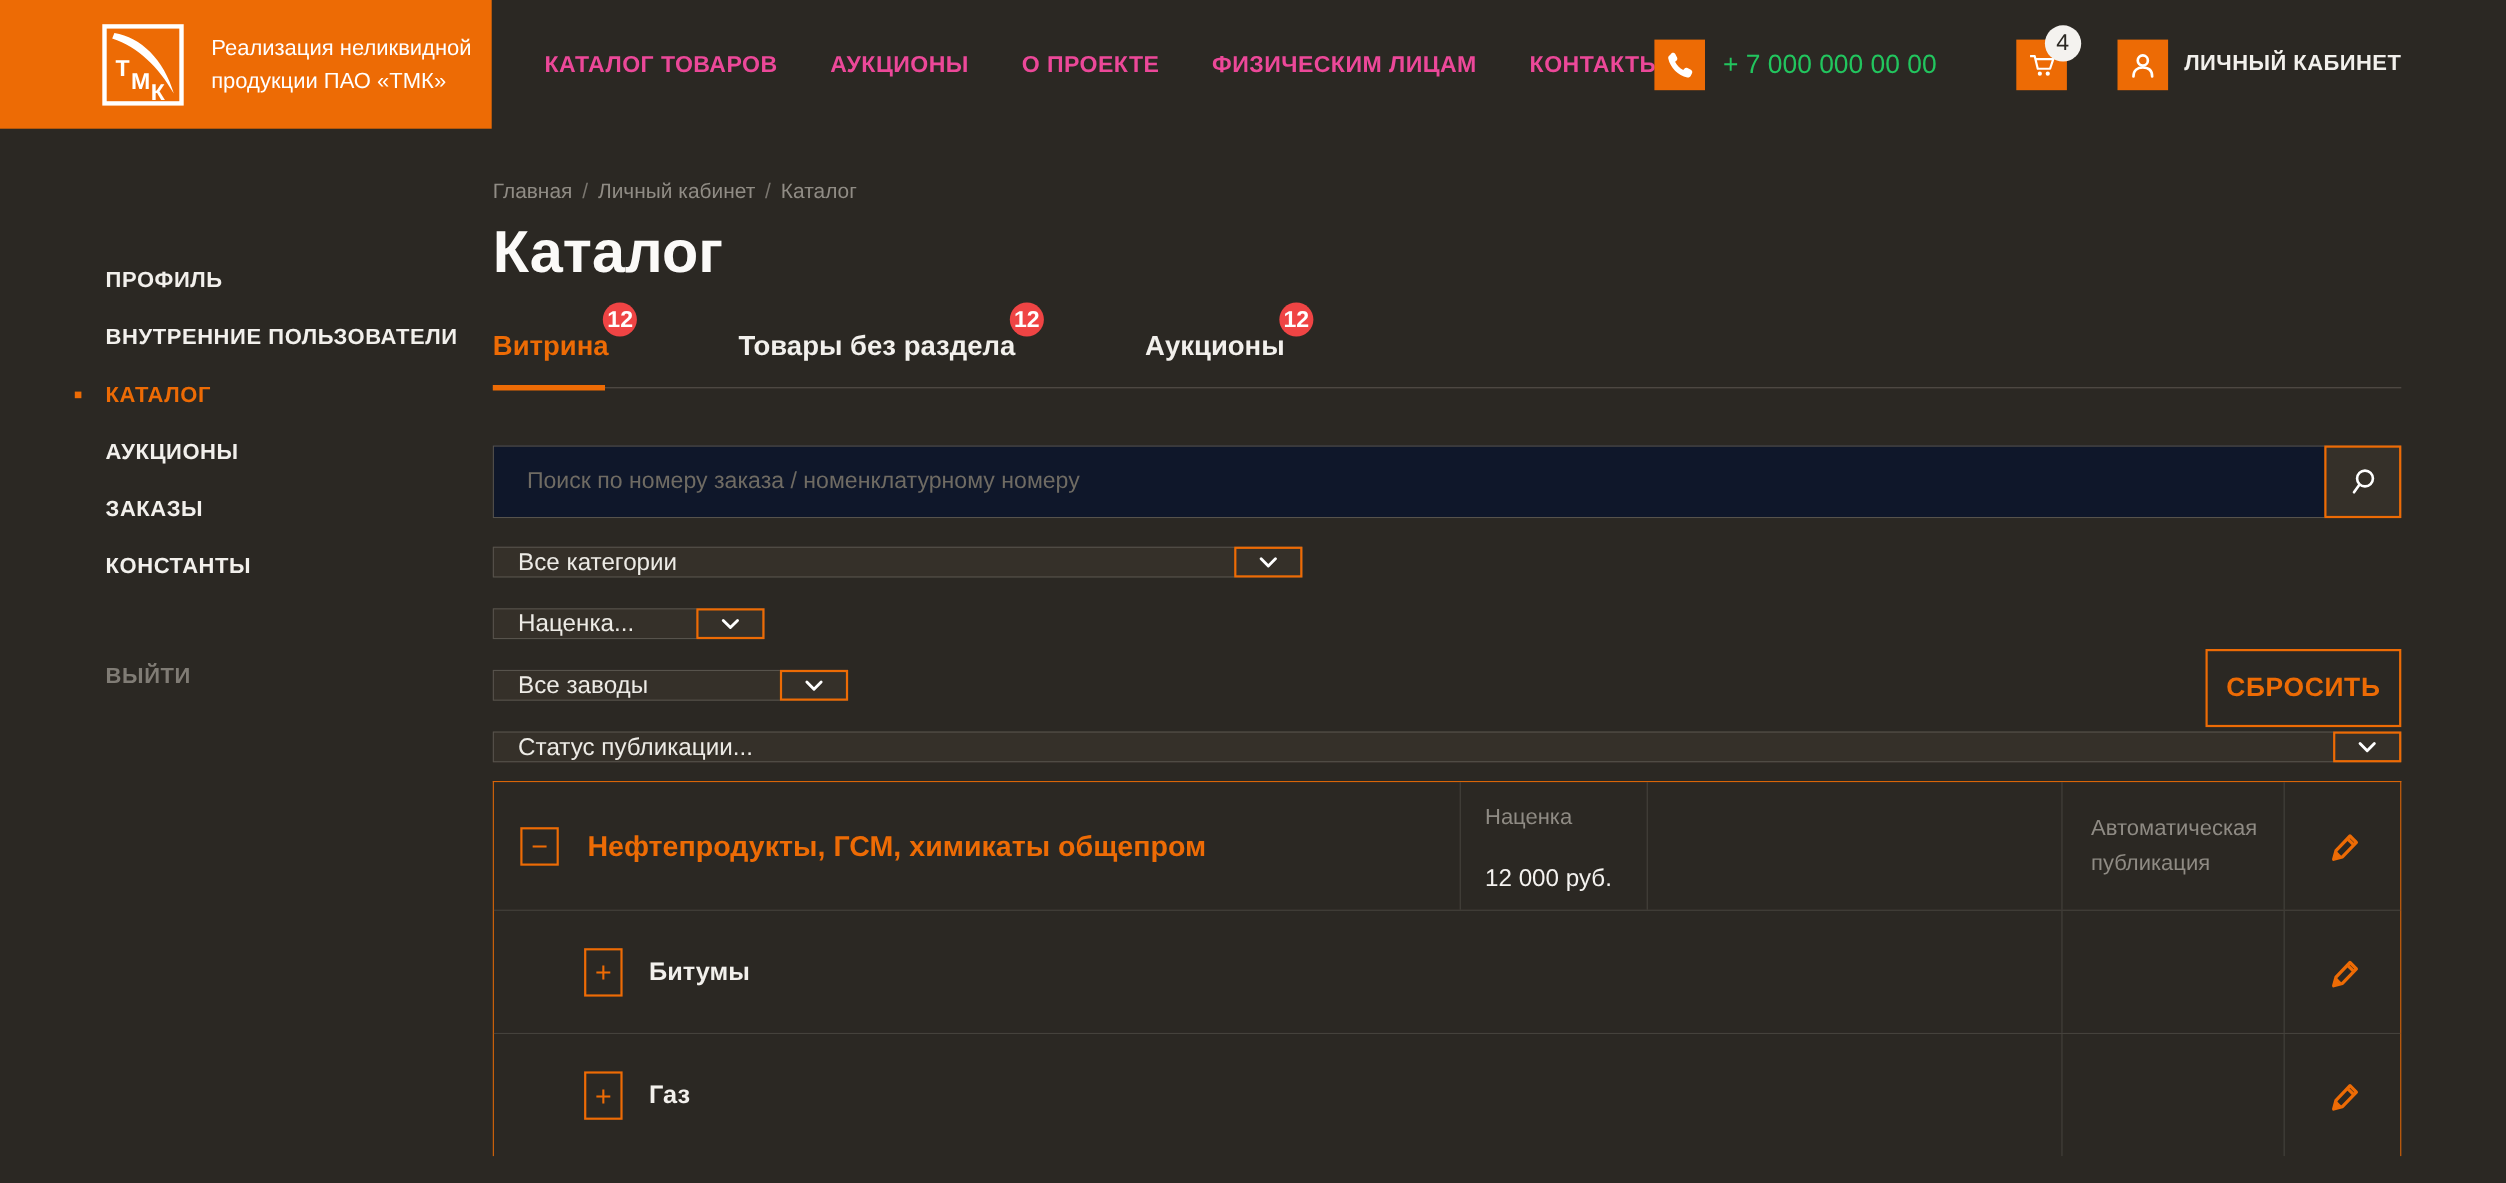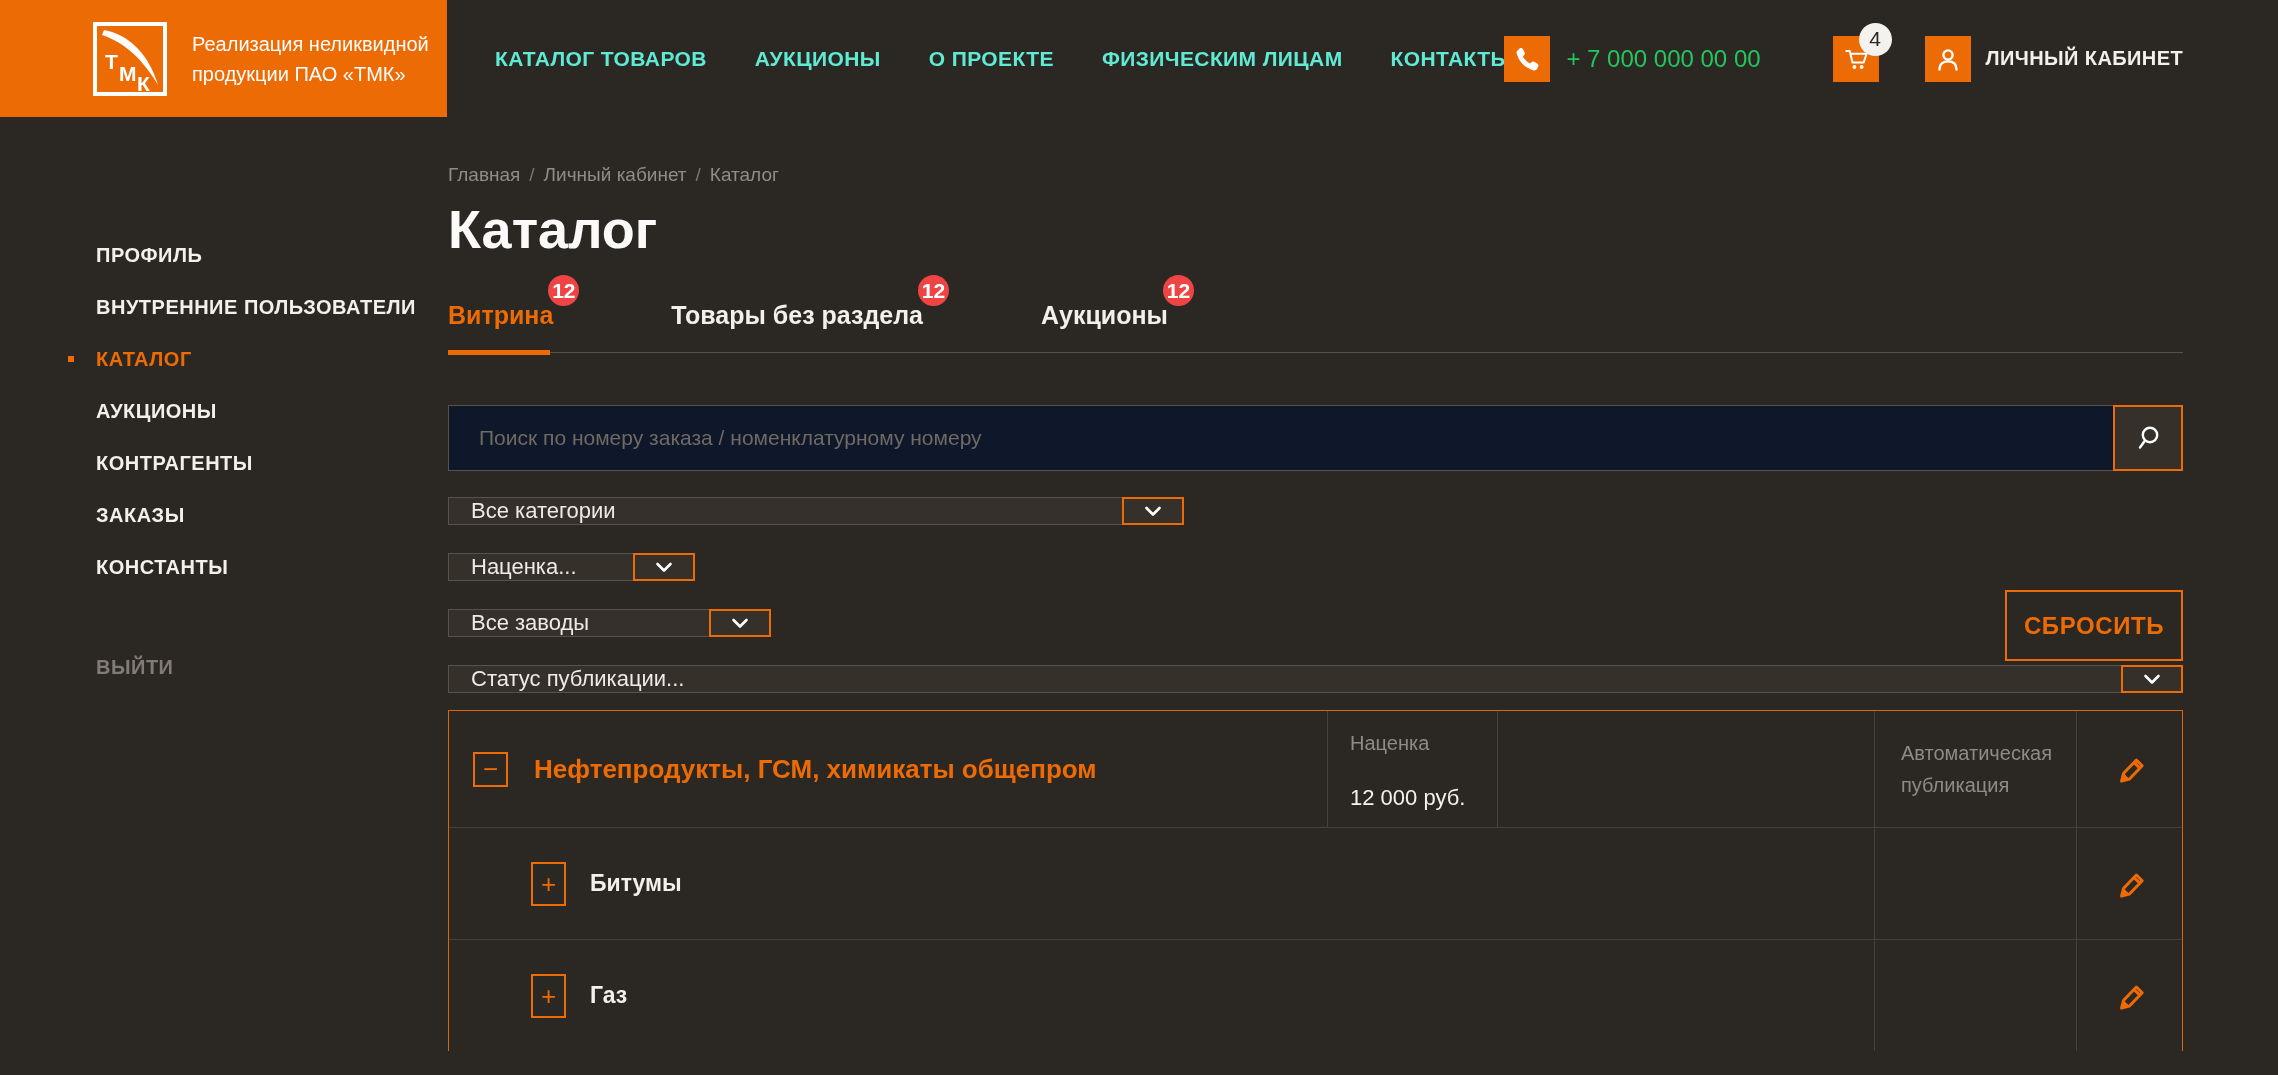--- a/index.html
+++ b/index.html
@@ -17,21 +17,21 @@
     background:#ED6B05; display:flex; align-items:center; gap:24px;
     padding-left:92px;
   }
   .logo-box { width:76px; height:76px; flex:0 0 auto; }
   .logo-tagline { font-size:20px; line-height:1.5; color:#FFFFFF; }
   .top-nav {
     position:absolute; left:495px; top:0; height:117px;
     display:flex; align-items:center; gap:48px;
   }
   .top-nav-item {
-    font-size:21px; font-weight:bold; letter-spacing:.4px; color:#5eead4;
+    font-size:21px; font-weight:bold; letter-spacing:.4px; color:#ec4899;
     cursor:pointer; white-space:nowrap;
   }
   .header-right {
     position:absolute; right:95px; top:0; height:117px;
     display:flex; align-items:center;
   }
   .icon-sq {
     width:46px; height:46px; background:#ED6B05; position:relative;
     display:flex; align-items:center; justify-content:center; cursor:pointer;
     flex:0 0 auto;
@@ -193,21 +193,20 @@
 </header>
 
 <aside class="sidebar">
   <div class="side-item">ПРОФИЛЬ</div>
   <div class="side-item">ВНУТРЕННИЕ ПОЛЬЗОВАТЕЛИ</div>
   <div class="side-item active">
     <span class="side-bullet"></span>
     <span>КАТАЛОГ</span>
   </div>
   <div class="side-item">АУКЦИОНЫ</div>
-  <div class="side-item">КОНТРАГЕНТЫ</div>
   <div class="side-item">ЗАКАЗЫ</div>
   <div class="side-item">КОНСТАНТЫ</div>
   <div class="side-item side-logout">ВЫЙТИ</div>
 </aside>
 
 <main class="content">
 
   <div class="breadcrumb">
     <span class="crumb">Главная</span>
     <span class="sep">/</span>

